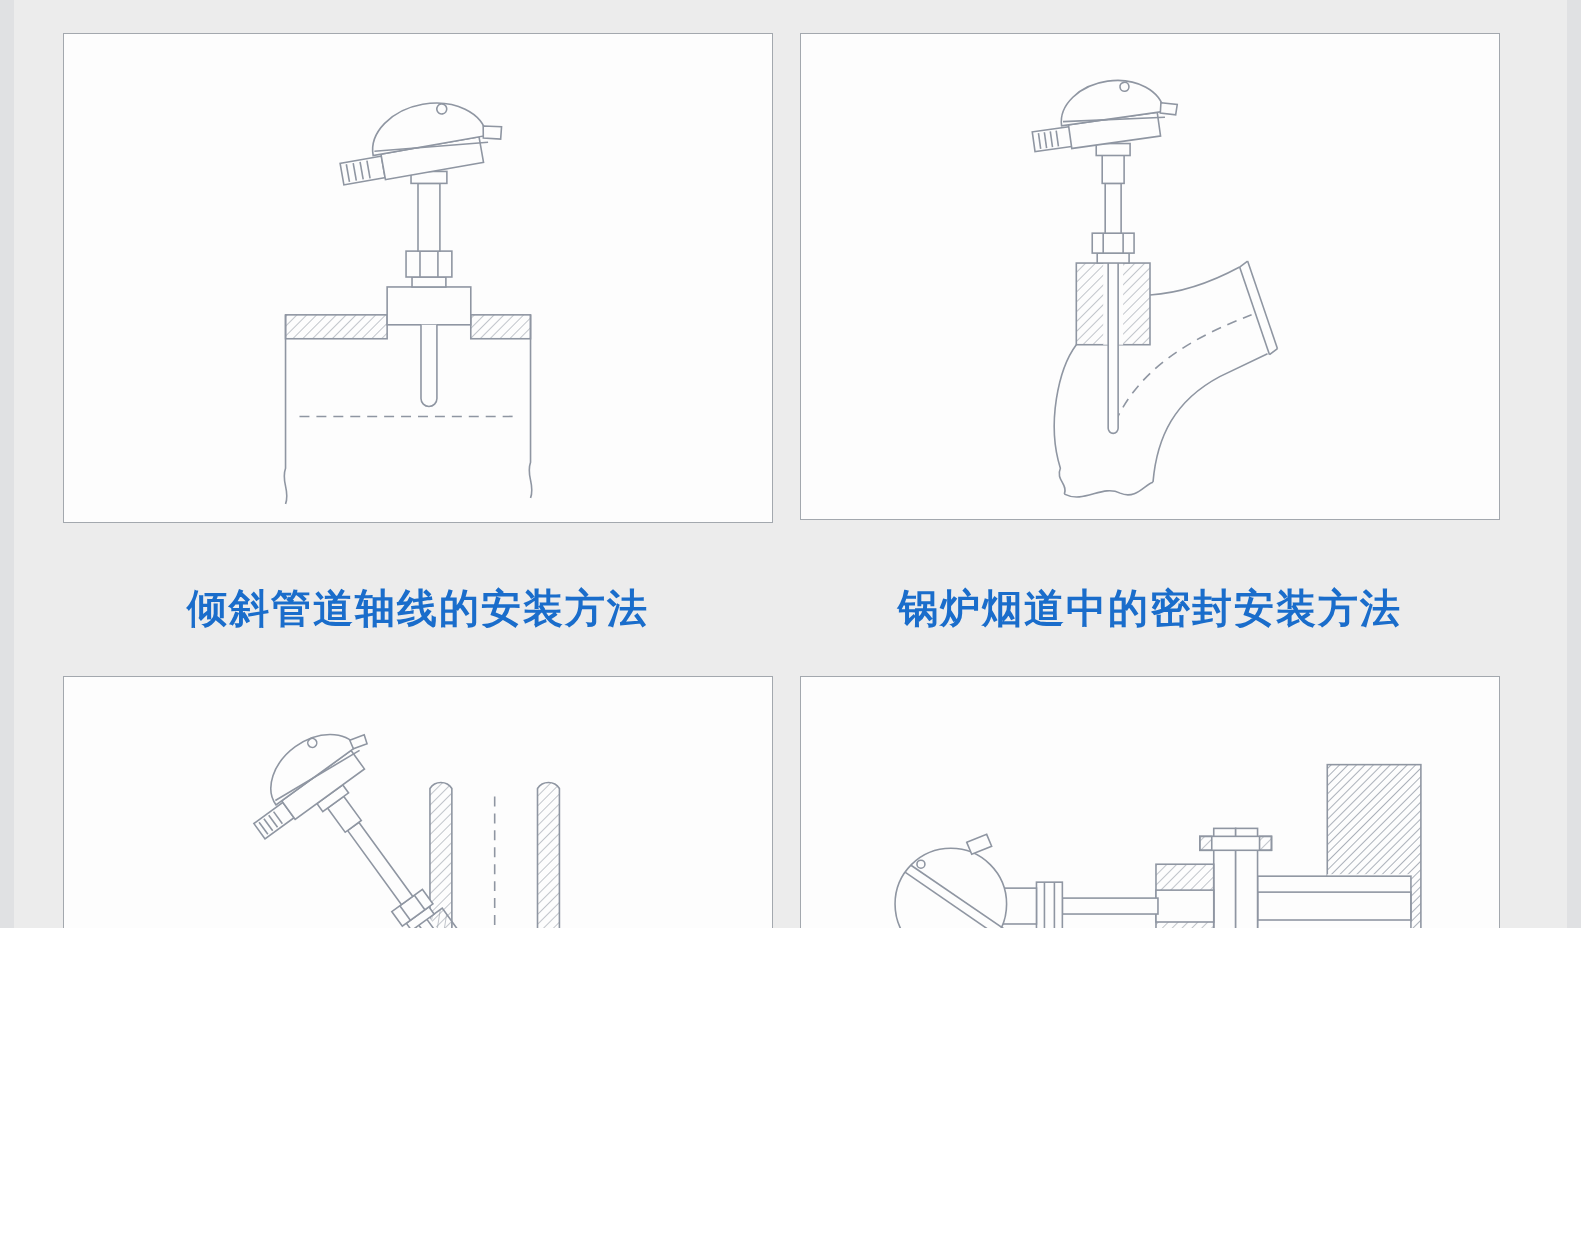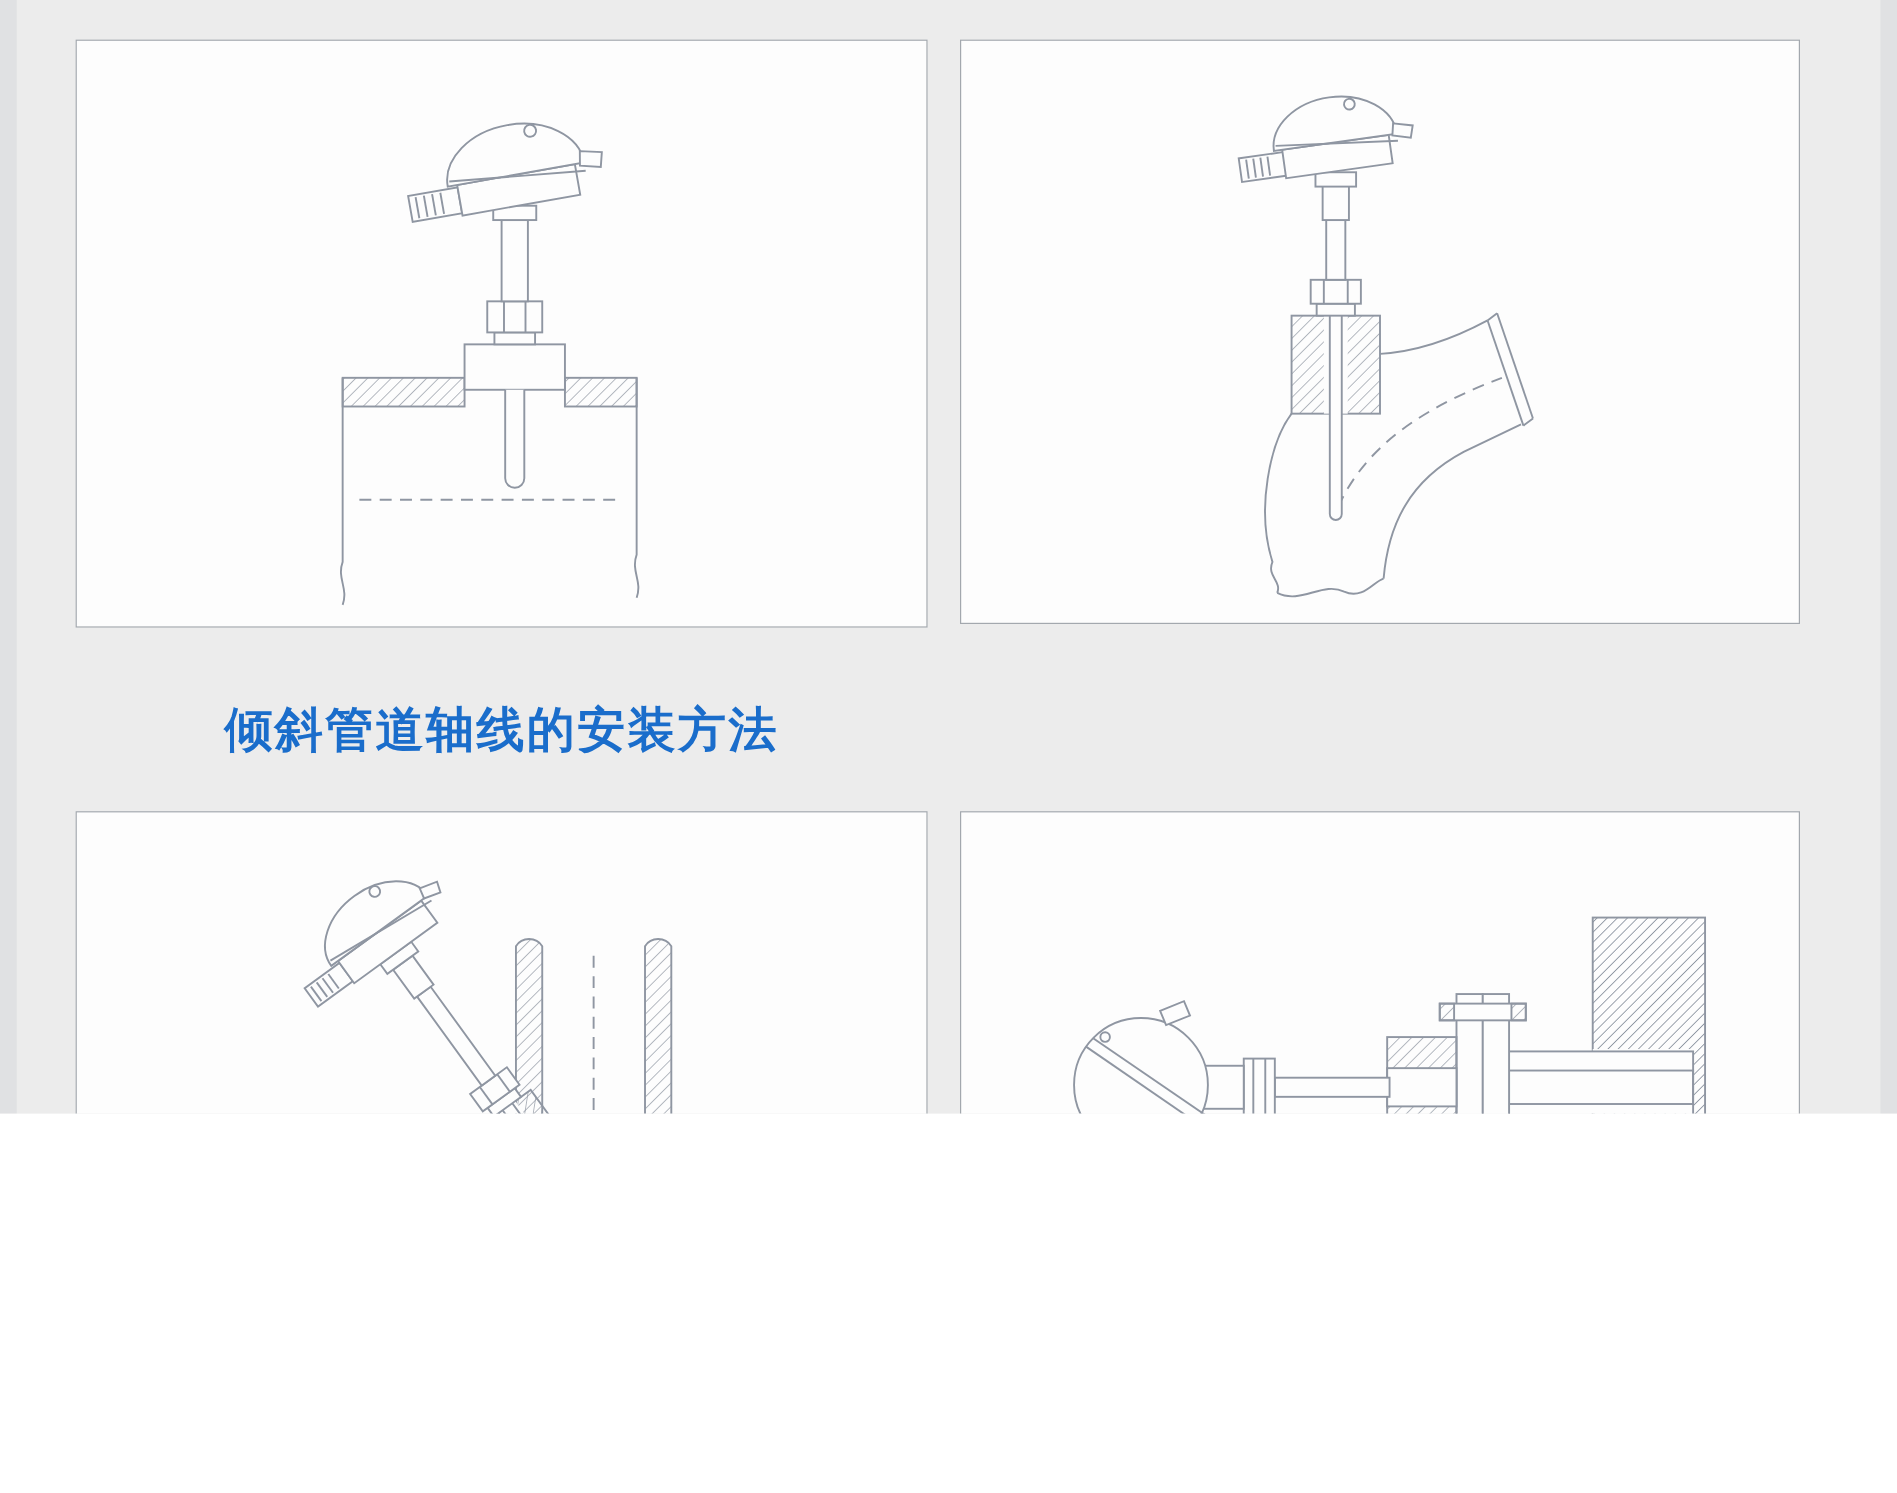--- a/index.html
+++ b/index.html
@@ -133,20 +133,21 @@
           <path class="wf" d="M -52,5 A 52,38 0 0 1 52,5 Z"></path>
           <line x1="-50" y1="1" x2="52" y2="11"></line>
           <path class="wf" d="M 50,-4 L 66,0 L 63,10 L 48,6 Z"></path>
           <circle class="wf" cx="16" cy="-25" r="4.5"></circle>
         </g>
       </g>
     </svg>
   </div>
 
   <div class="caption caption-left">倾斜管道轴线的安装方法</div>
+  <div class="caption caption-right">锅炉烟道中的密封安装方法</div>
 
   <div class="panel panel-bl">
     <svg class="diagram" viewBox="0 0 710 490">
       <defs>
         <pattern id="h3" patternUnits="userSpaceOnUse" width="7" height="7" patternTransform="rotate(45)">
           <line class="pl" x1="0" y1="0" x2="0" y2="7"></line>
         </pattern>
       </defs>
       <g>
         <path d="M 367,112 C 372,104 384,104 389,112 L 389,430 C 384,438 372,438 367,430 Z" style="fill:url(#h3)"></path>

